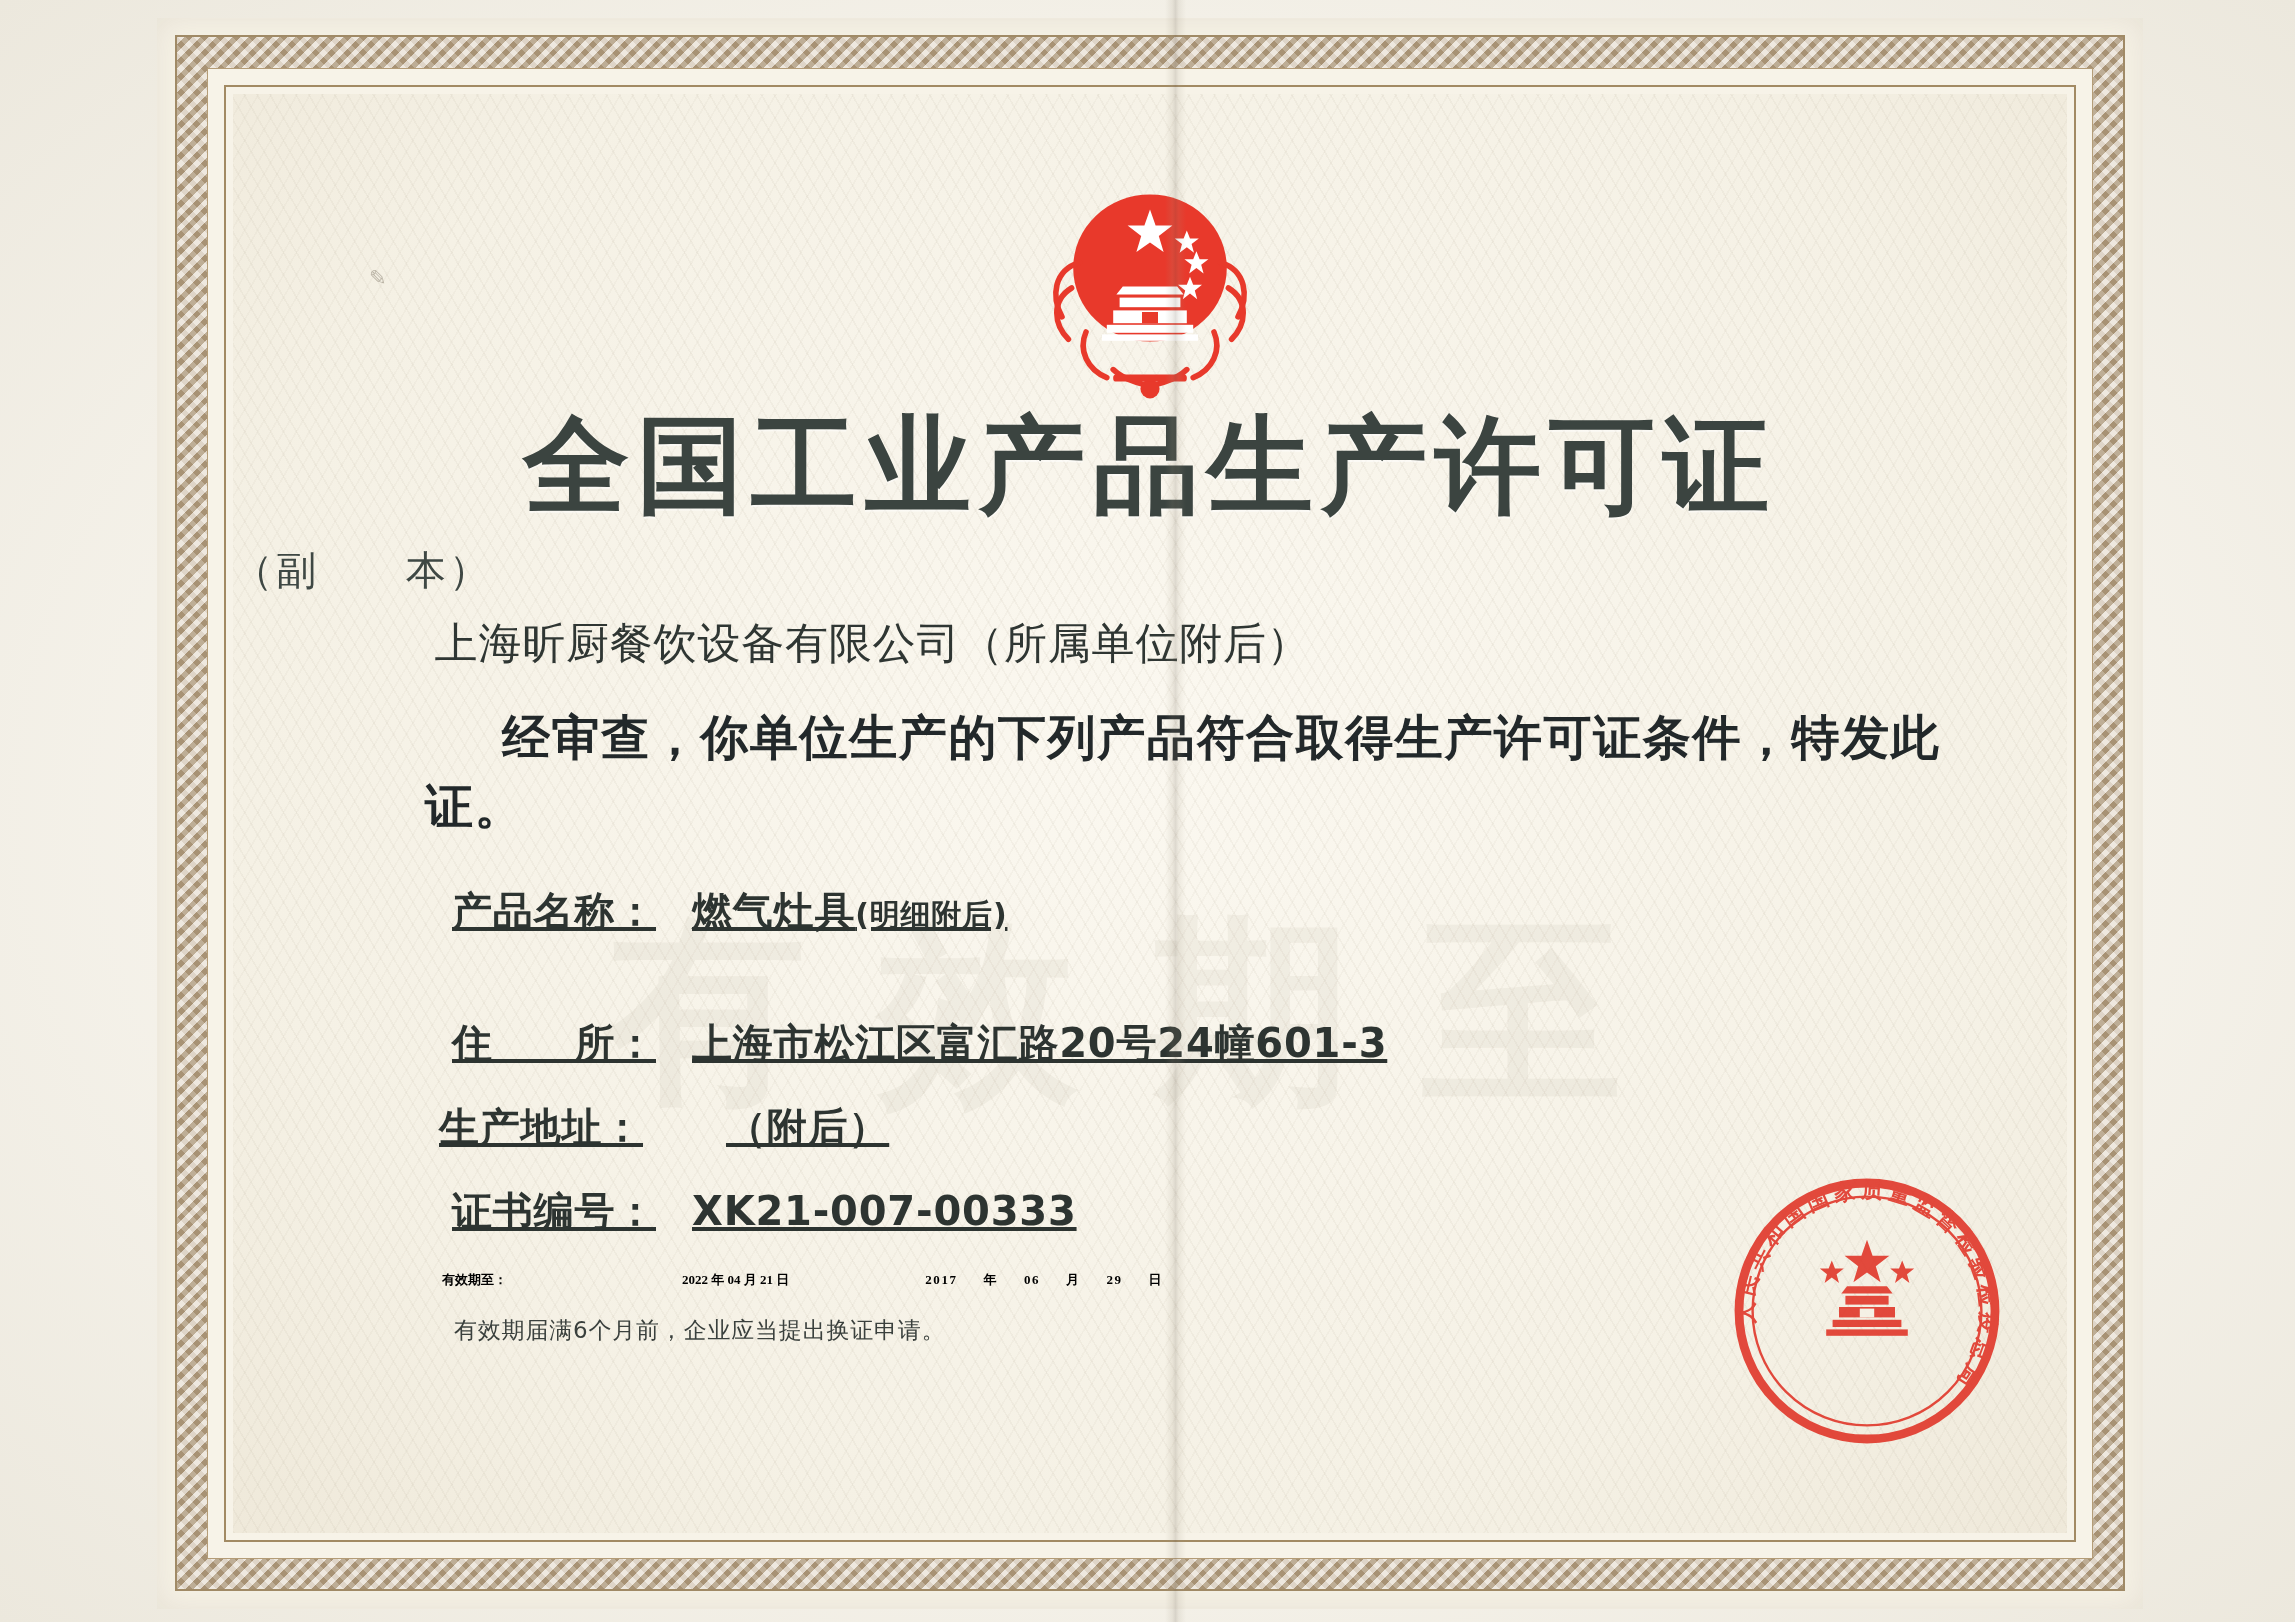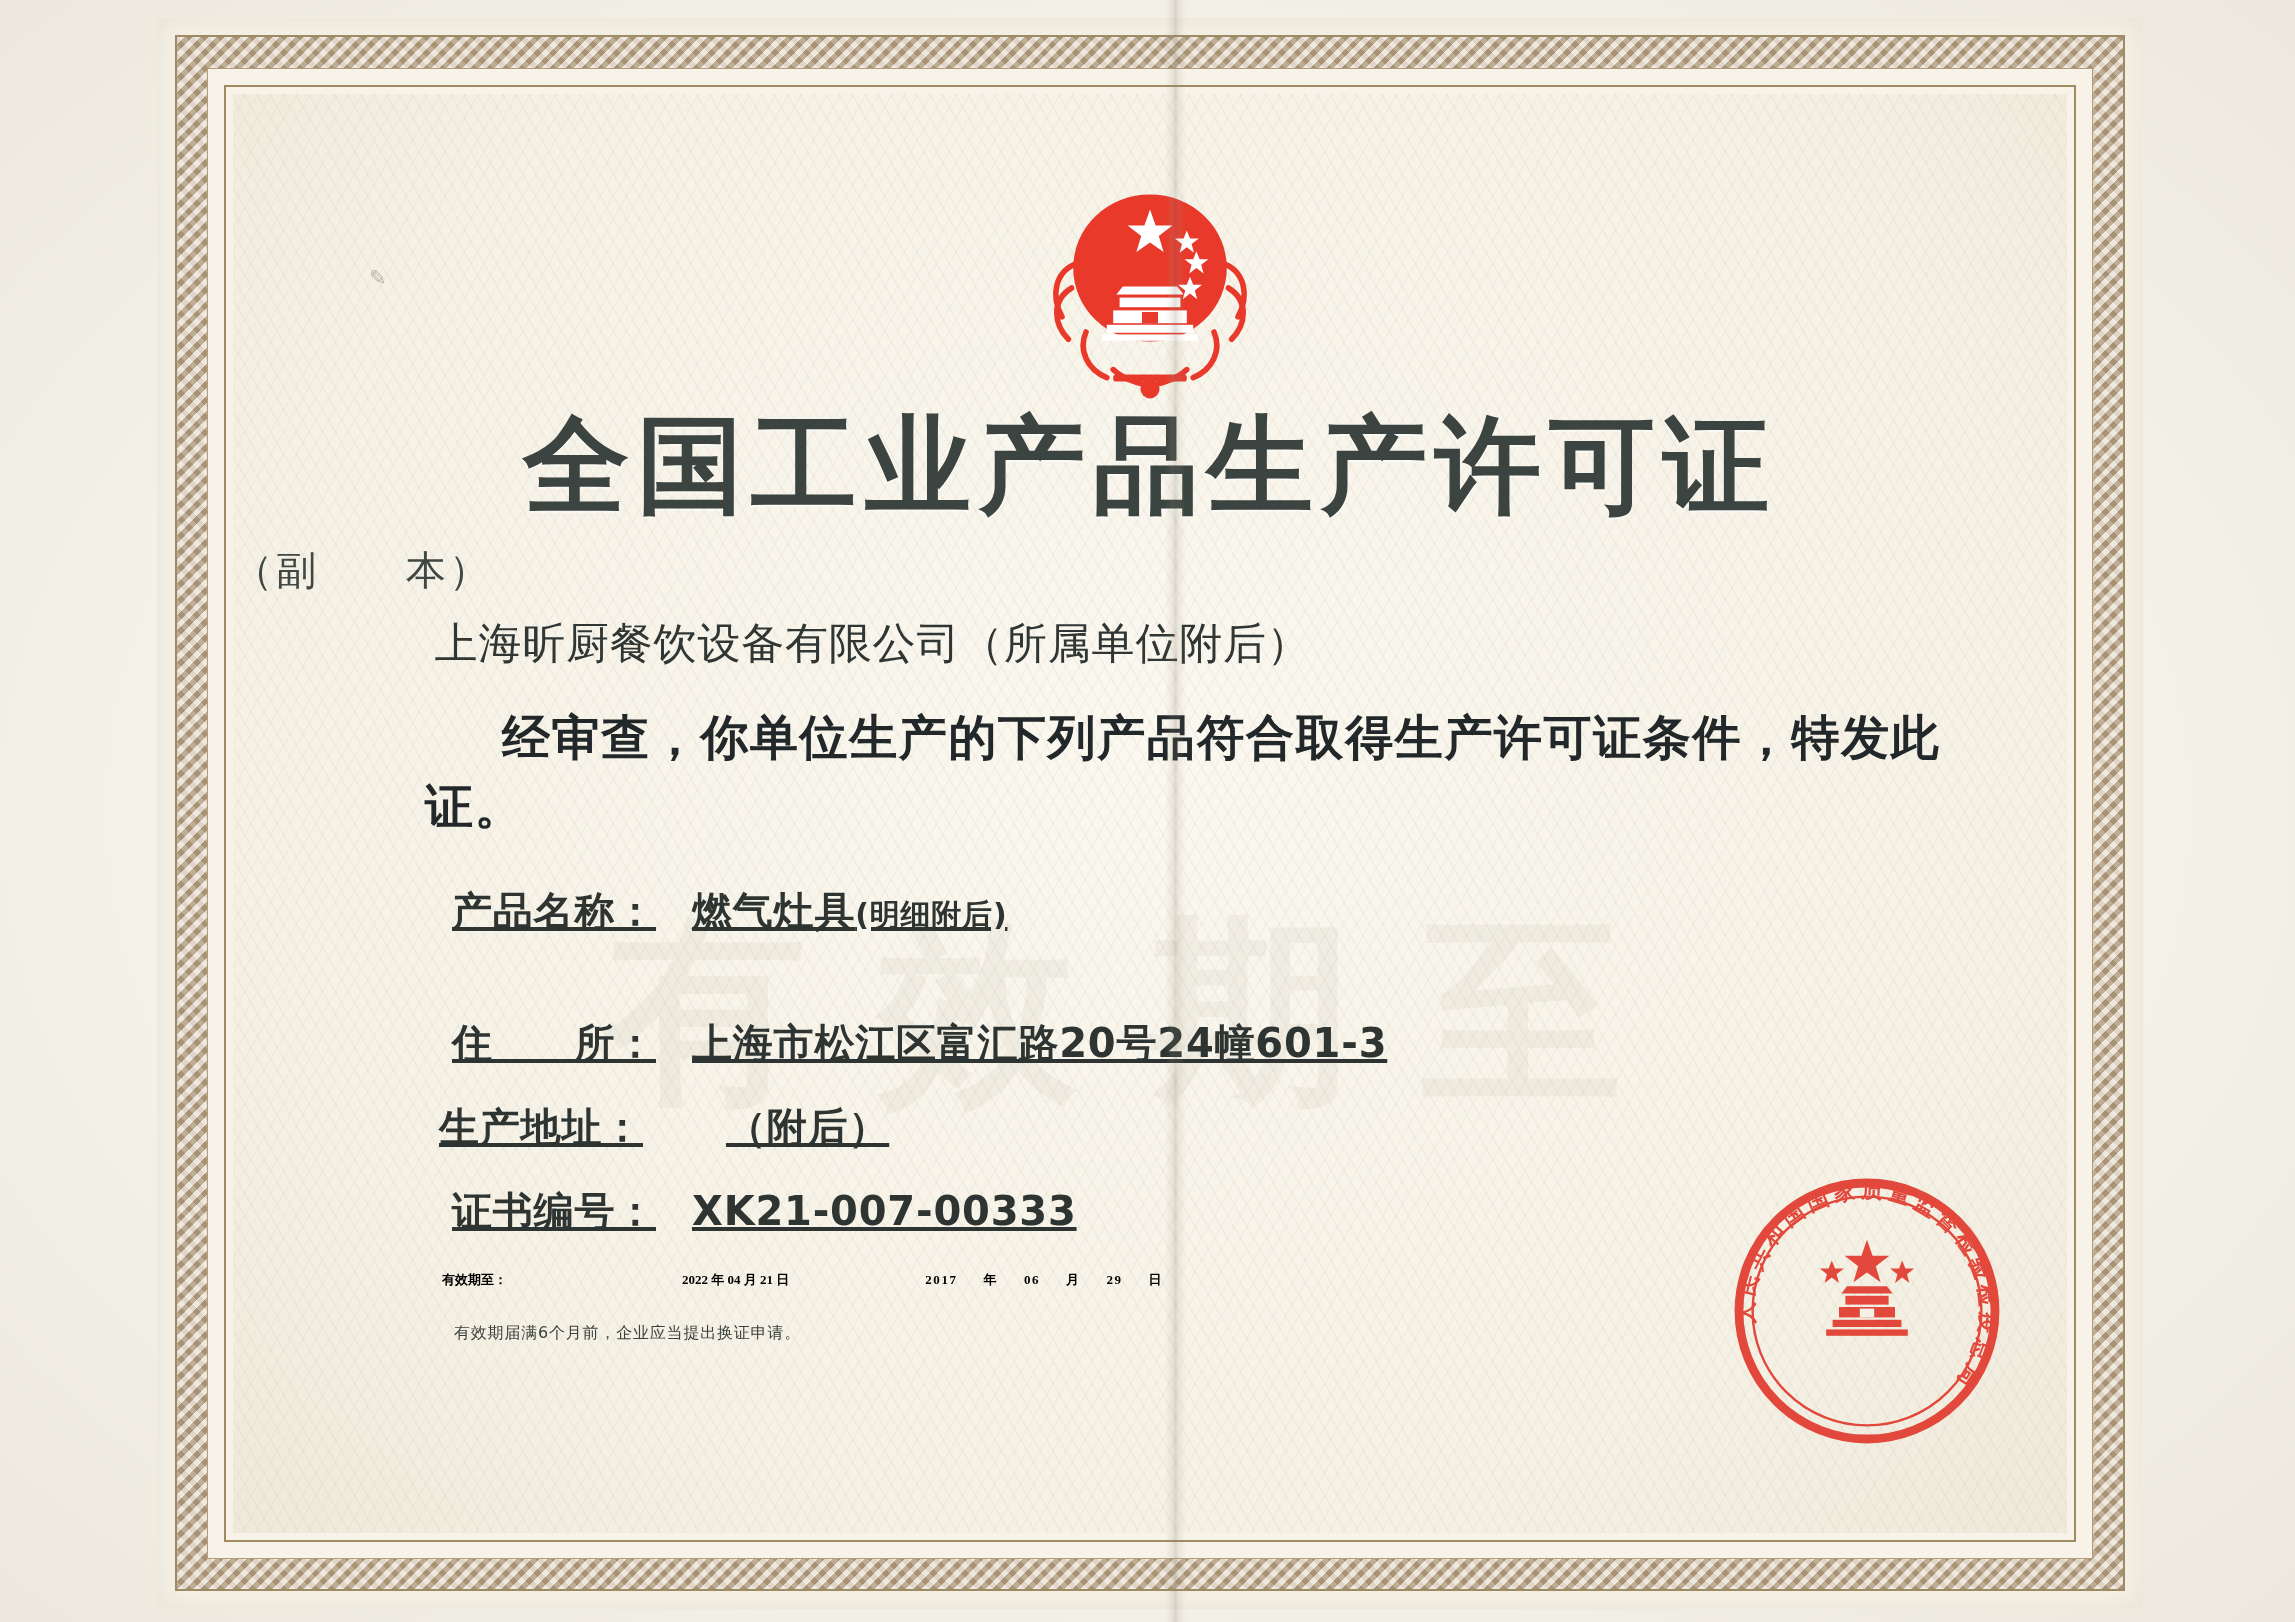--- a/index.html
+++ b/index.html
@@ -197,23 +197,23 @@
   .row-valid .lbl { width: 240px; font-weight: 600; }
   .row-valid .val { font-weight: 600; }
   .issue-date {
     margin-left: 136px;
     font-weight: 600;
     letter-spacing: 1.6px;
   }
   .issue-date .g { margin: 0 21px; }
 
   .footnote {
-    margin-top: 34px;
+    margin-top: 26px;
     margin-left: 29px;
-    font-size: 16px;
+    font-size: 23px;
     color: #3a403d;
     letter-spacing: 0.8px;
     font-family: "DejaVu Sans", "Liberation Sans", sans-serif;
   }
 
   
   .seal {
     position: absolute;
     left: 1486px;
     top: 1069px;

